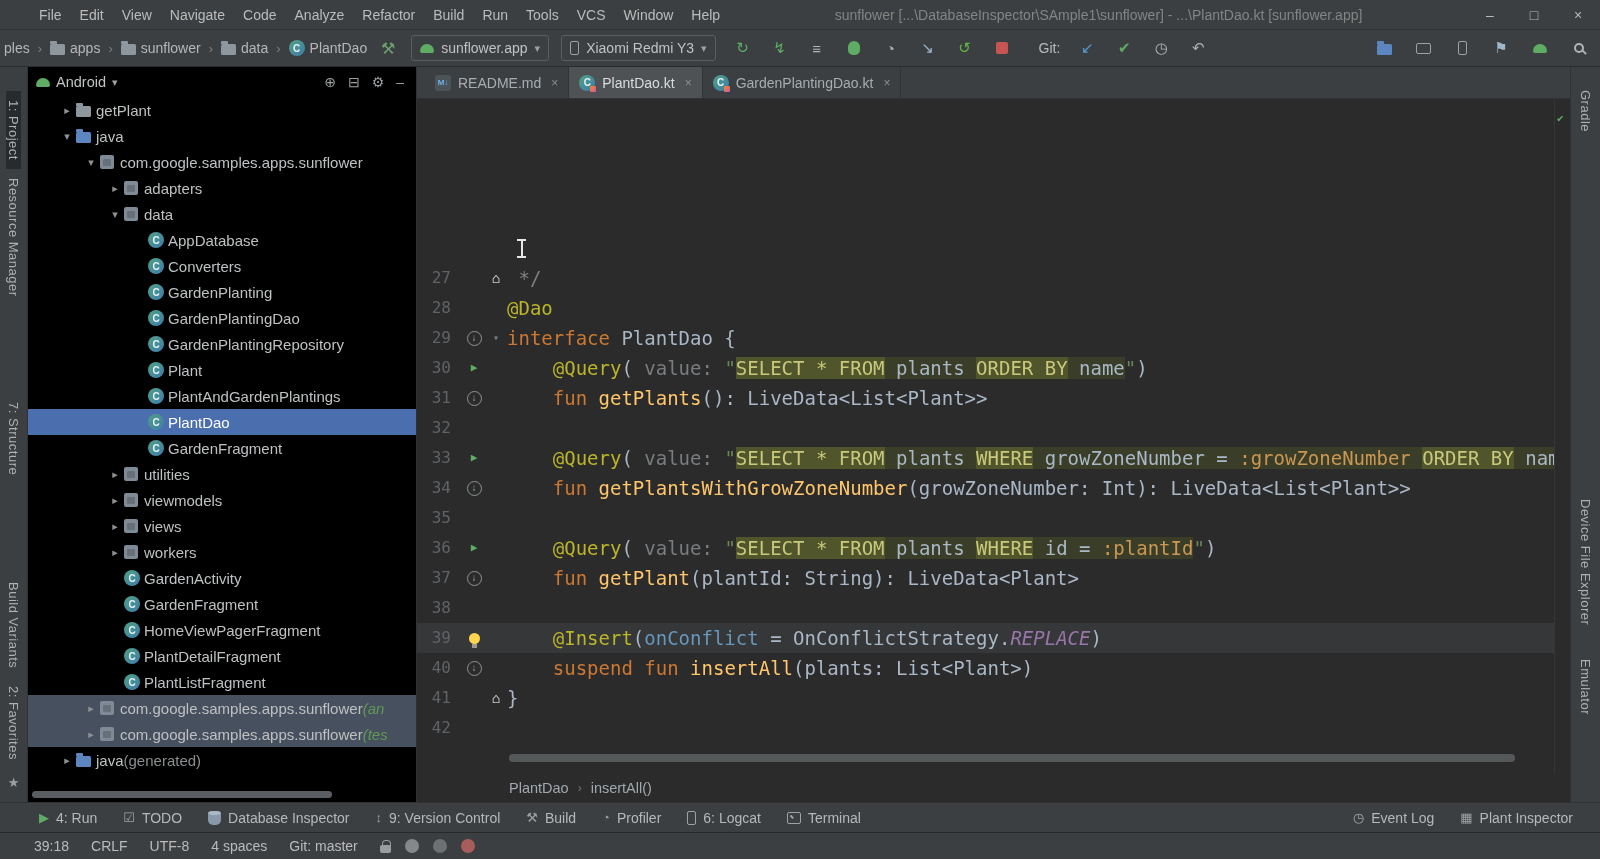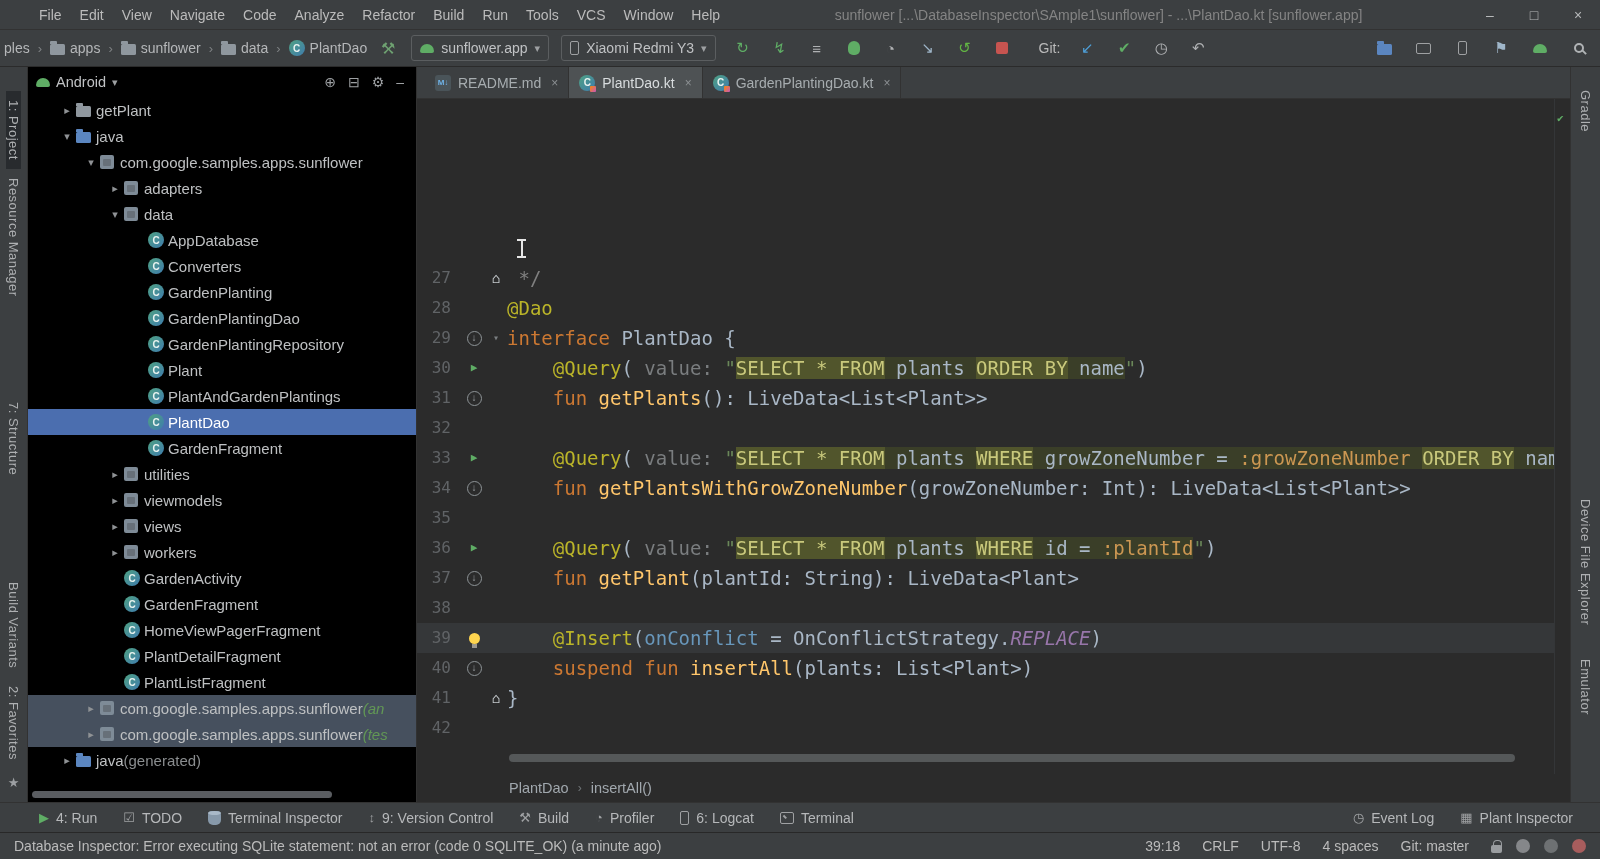--- a/index.html
+++ b/index.html
@@ -528,21 +528,21 @@
         <span>4: Run</span>
       </div>
       <div class="bb-item">
         <span class="bb-ic">☑</span>
         <span>TODO</span>
       </div>
       <div class="bb-item">
         <span class="bb-ic">
           <span class="ic-db"></span>
         </span>
-        <span>Terminal Inspector</span>
+        <span>Database Inspector</span>
       </div>
       <div class="bb-item">
         <span class="bb-ic">↕</span>
         <span>9: Version Control</span>
       </div>
       <div class="bb-item">
         <span class="bb-ic">⚒</span>
         <span>Build</span>
       </div>
       <div class="bb-item">
@@ -567,21 +567,20 @@
           <span>Event Log</span>
         </div>
         <div class="bb-item">
           <span class="bb-ic">▦</span>
           <span>Plant Inspector</span>
         </div>
       </div>
     </div>
 
   <div class="statusbar">
-    <div class="sb-msg">Database Inspector: Error executing SQLite statement: not an error (code 0 SQLITE_OK) (a minute ago)</div>
     <div class="sb-right">
       <span>39:18</span>
       <span>CRLF</span>
       <span>UTF-8</span>
       <span>4 spaces</span>
       <span>Git: master</span>
     </div>
     <div class="sb-icons" id="sb-icons">
         <span class="ic-lock"></span>
         <span class="ic-circle" style="background: rgb(133, 135, 138);"></span>

